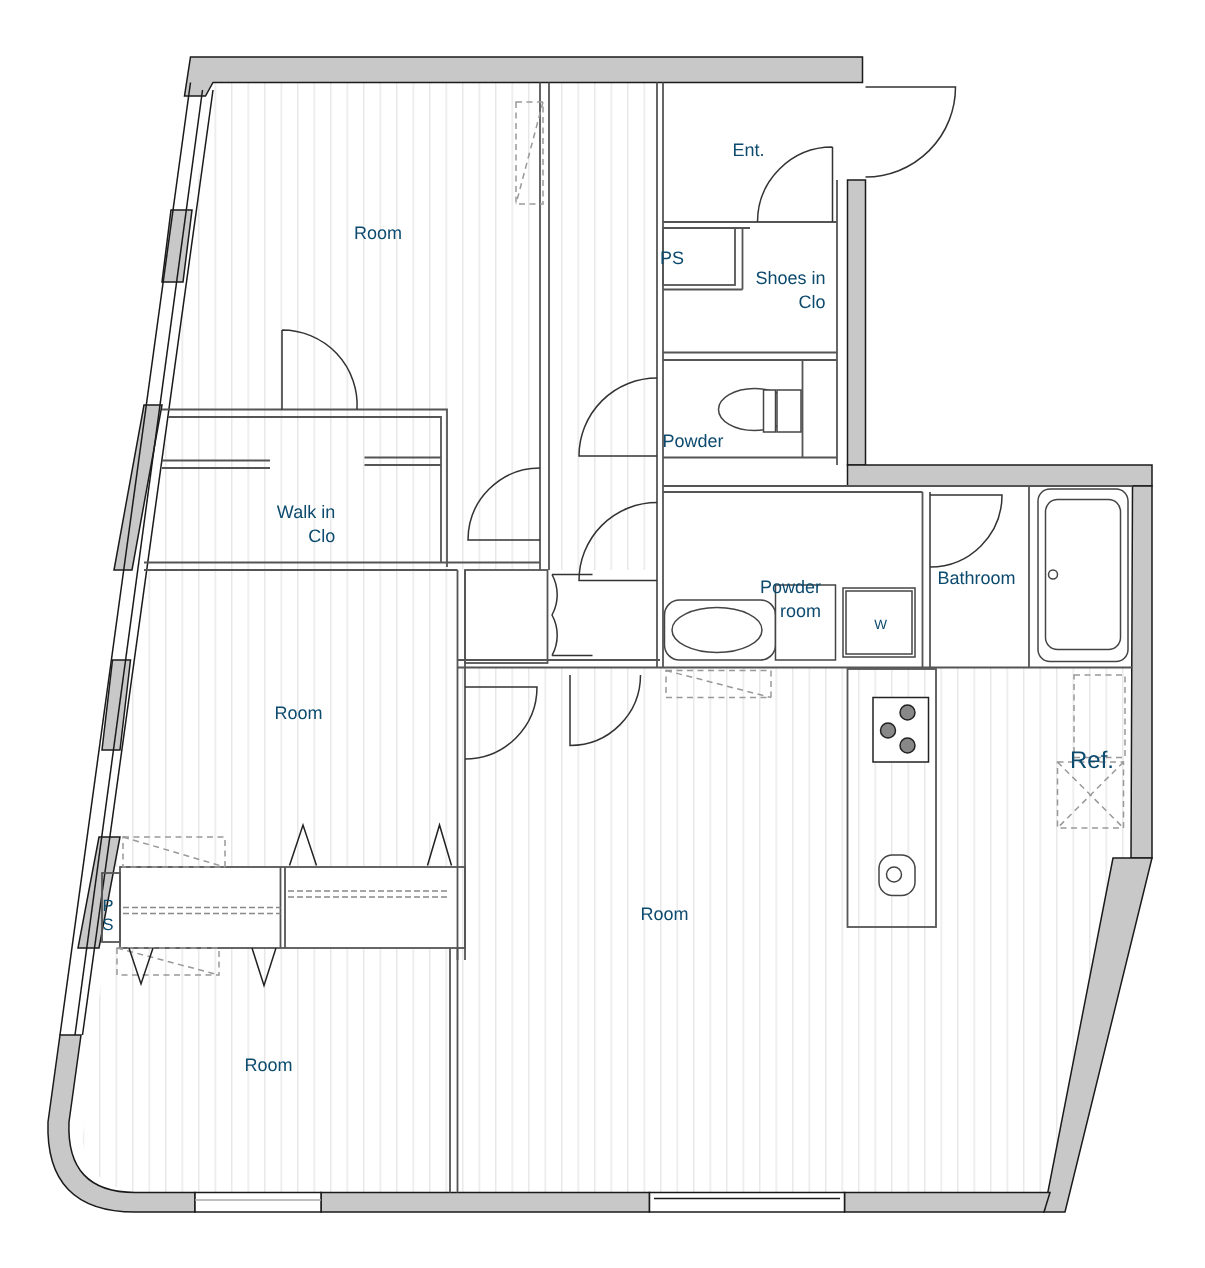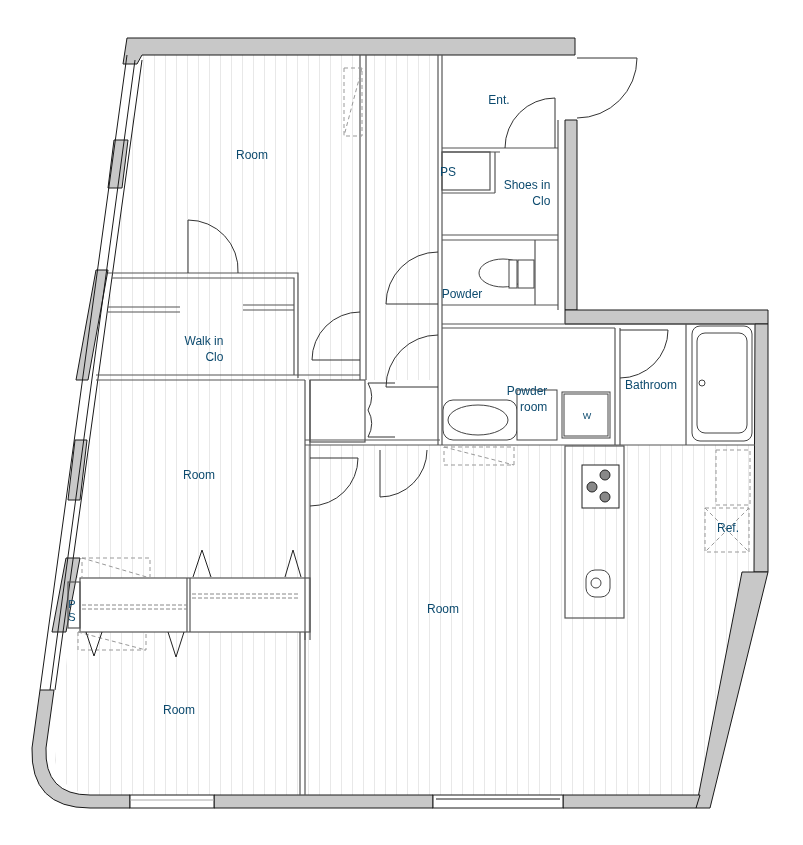--- a/index.html
+++ b/index.html
@@ -181,15 +181,15 @@
 <div class="lbl" style="left:462px;top:294px;">Powder</div>
 <div class="lbl" style="left:204px;top:349px;">Walk in
 Clo</div>
 <div class="lbl" style="left:527px;top:359px;margin-top:40px;">Powder
 room</div>
 <div class="lbl" style="left:651px;top:385px;">Bathroom</div>
 <div class="lbl" style="left:199px;top:475px;">Room</div>
 <div class="lbl" style="left:443px;top:609px;">Room</div>
 <div class="lbl" style="left:179px;top:710px;">Room</div>
 <div class="lbl" style="left:587px;top:416px;font-size:9px;">W</div>
-<div class="lbl" style="left:728px;top:528px;font-size:12px;">Ref.</div>
+<div class="lbl" style="left:728px;top:508px;font-size:16px;">Ref.</div>
 <div class="lbl" style="left:72px;top:611px;font-size:11px;line-height:13px;">P
 S</div>
 
 </body></html>

